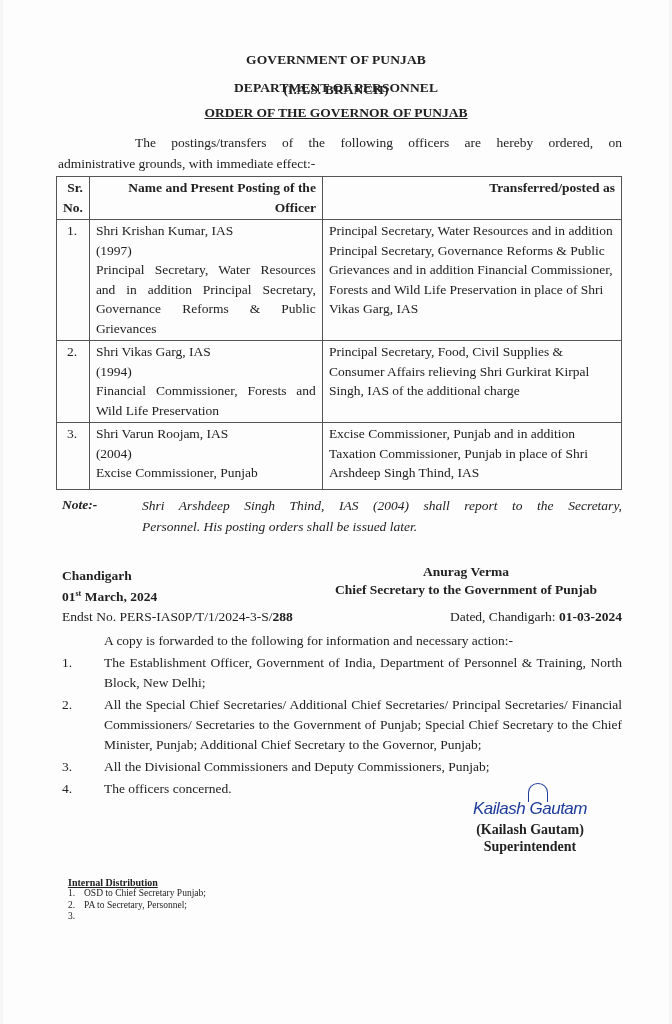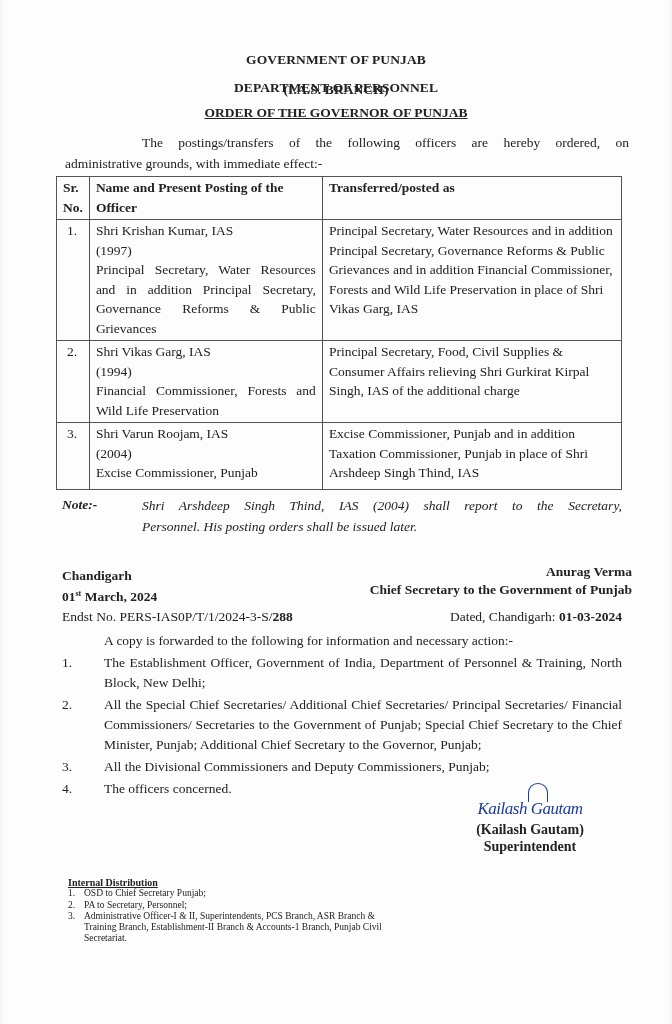--- a/index.html
+++ b/index.html
@@ -13,57 +13,57 @@
   }
   .page {
     position: absolute; left: 3px; top: 0; width: 666px; height: 1024px;
     background: #fdfdfd;
   }
   .hdr { position: absolute; left: 0; width: 672px; text-align: center; font-weight: bold; font-size: 13.5px; line-height: 16px; letter-spacing: 0.1px; }
   .hdr1 { top: 52px; text-align: center; }
   .hdr2 { top: 80px; }
   .hdr3 { top: 82px; }
   .order-title { position: absolute; left: 0; width: 672px; top: 105px; text-align: center; font-weight: bold; font-size: 13.5px; text-decoration: underline; }
-  .intro { position: absolute; left: 58px; width: 564px; top: 132px; font-size: 13.5px; line-height: 21px; text-align: justify; margin-left: 7px; }
+  .intro { position: absolute; left: 58px; width: 564px; top: 132px; font-size: 13.5px; line-height: 21px; text-align: justify; }
   .intro .l1 { display: block; text-indent: 77px; text-align-last: justify; }
   .intro .l2 { display: block; }
 
   table.orders {
     position: absolute; left: 56px; top: 176px; width: 566px;
     border-collapse: collapse; font-size: 13.5px; line-height: 19.5px;
   }
   table.orders td, table.orders th {
     border: 1.2px solid #555; vertical-align: top; padding: 1px 6px 2px 6px; text-align: left;
   }
-  table.orders th { font-weight: bold; }
+  table.orders th { font-weight: bold; text-align: right; }
   .c-sr { width: 28px; }
   .c-name { width: 233px; }
   .c-sr-cell { text-align: left; padding-left: 10px !important; }
   .just { text-align: justify; }
   .pad-bottom { height: 4px; }
 
   .note-label { position: absolute; left: 62px; top: 497px; font-weight: bold; font-style: italic; font-size: 13.5px; }
   .note-text { position: absolute; left: 142px; width: 480px; top: 495px; font-weight: normal; font-style: italic; font-size: 13.5px; line-height: 21px; text-align: justify; }
   .note-text .l1 { display: block; text-align-last: justify; }
 
   .place { position: absolute; left: 62px; top: 567px; font-weight: bold; font-size: 13.5px; line-height: 18px; }
-  .sig-top { position: absolute; left: 300px; width: 332px; top: 563px; text-align: right; font-weight: bold; font-size: 13.5px; line-height: 18px; }
+  .sig-top { position: absolute; left: 300px; width: 332px; top: 563px; text-align: center; font-weight: bold; font-size: 13.5px; line-height: 18px; }
   sup { font-size: 8px; vertical-align: 5px; text-align: center; }
 
   .endst { position: absolute; left: 62px; top: 609px; font-size: 13.5px; }
   .dated { position: absolute; right: 50px; top: 609px; font-size: 13.5px; }
   .fwd { position: absolute; left: 104px; top: 633px; font-size: 13.5px; }
 
   .dist { position: absolute; left: 62px; width: 560px; top: 653px; font-size: 13.5px; line-height: 20px; }
   .dist .item { position: relative; padding-left: 42px; margin-bottom: 2px; }
   .dist .num { position: absolute; left: 0; top: 0; }
   .dist .txt { text-align: justify; }
 
   .sig-block { position: absolute; left: 440px; width: 180px; top: 797px; text-align: center; }
-  .signature { font-family: Liberation Serif, serif; font-style: italic; color: #1d3c9a; font-size: 17px; height: 24px; line-height: 24px; letter-spacing: -0.5px; }
+  .signature { font-family: Liberation Sans, sans-serif; font-style: italic; color: #1d3c9a; font-size: 17px; height: 24px; line-height: 24px; letter-spacing: -0.5px; }
   .sig-loop { position: absolute; left: 88px; top: -14px; width: 18px; height: 18px; border: 1.5px solid #1d3c9a; border-bottom: none; border-radius: 50% 50% 0 0; }
   .sig-name { font-weight: bold; font-size: 14px; line-height: 17px; }
 
   .internal { position: absolute; left: 68px; top: 877px; font-size: 9.5px; line-height: 11.3px; width: 330px; }
   .internal .ttl { font-weight: bold; text-decoration: underline; font-size: 10px; }
   .internal .it { position: relative; padding-left: 16px; }
   .internal .it .n { position: absolute; left: 0; }
 </style>
 </head>
 <body>
@@ -168,14 +168,14 @@
   <div class="sig-loop"></div>
   <div class="signature">Kailash Gautam</div>
   <div class="sig-name">(Kailash Gautam)</div>
   <div class="sig-name">Superintendent</div>
 </div>
 
 <div class="internal">
   <div class="ttl">Internal Distribution</div>
   <div class="it"><span class="n">1.</span><span>OSD to Chief Secretary Punjab;</span></div>
   <div class="it"><span class="n">2.</span><span>PA to Secretary, Personnel;</span></div>
-  <div class="it"><span class="n">3.</span><span>Administrative Officer-I &amp; II, Superintendents, PCS Branch, ASR Branch &amp; Training Branch, Establishment-II Branch &amp; Accounts-1 Branch, Punjab Civil Secretariat.</span></div>
+  <div class="it"><span class="n">3.</span></div>
 </div>
 
 </body></html>

